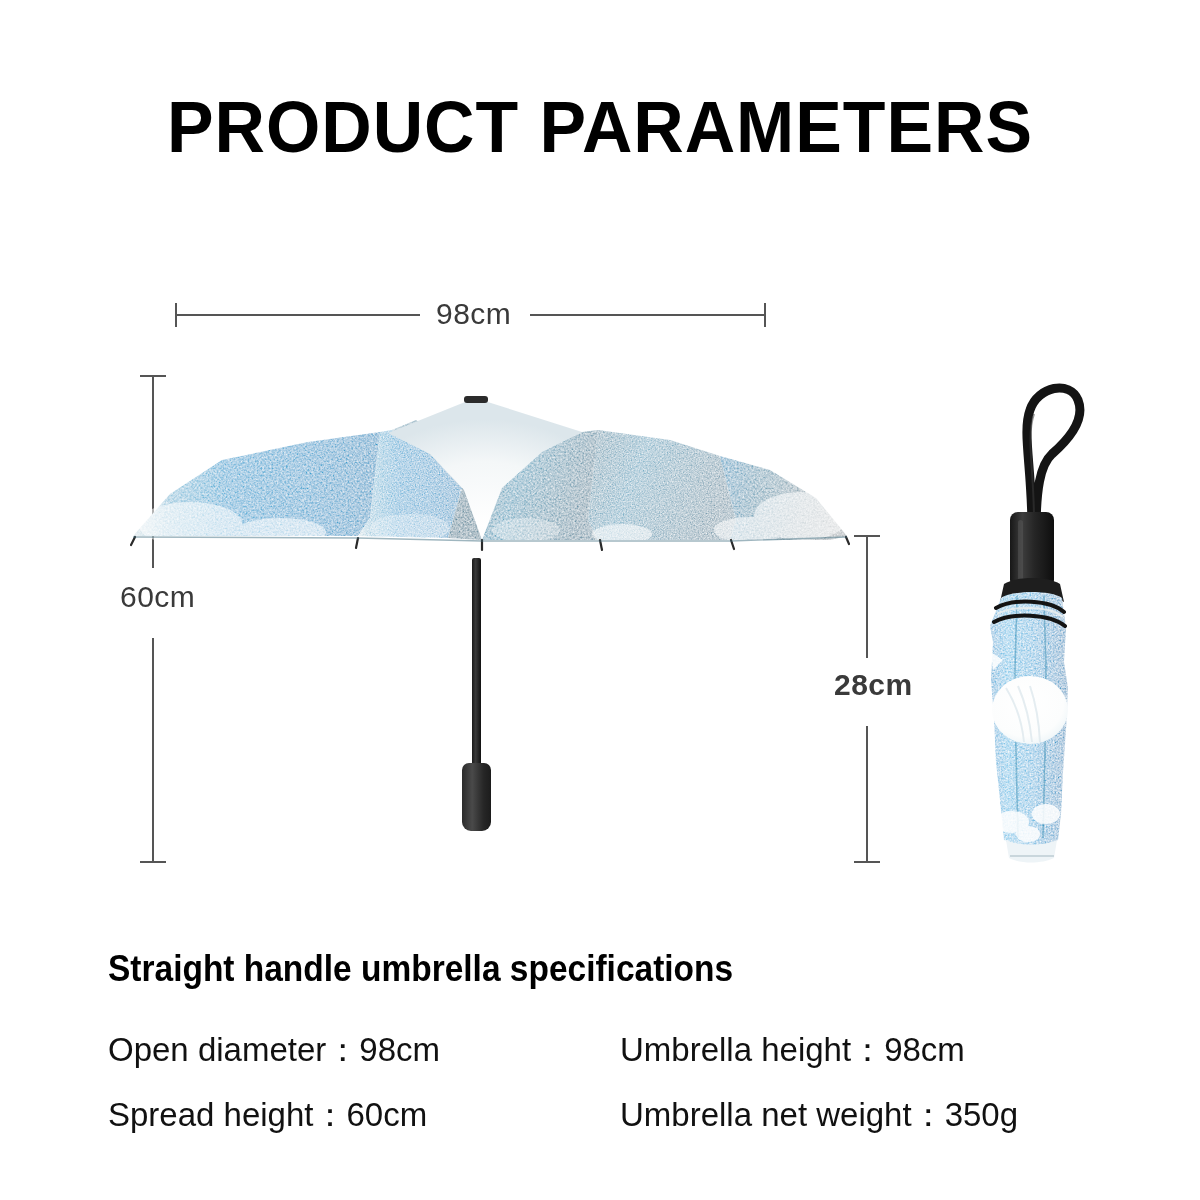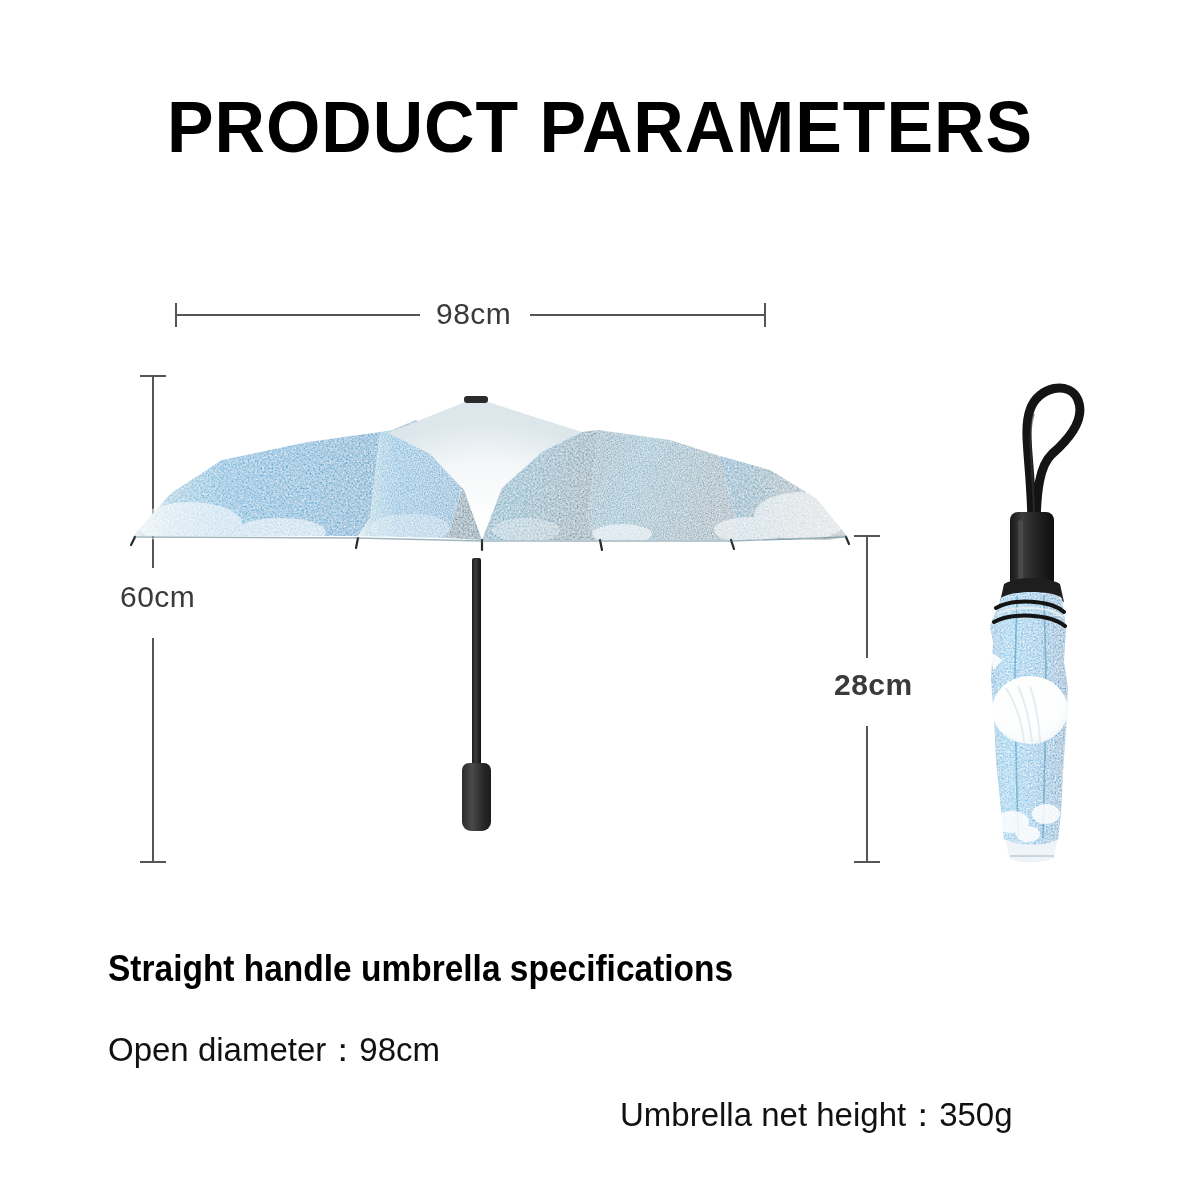--- a/index.html
+++ b/index.html
@@ -381,17 +381,23 @@
       <path d="M46,470 C58,476 84,476 97,470 L94,488 C82,494 60,494 49,488 Z" fill="#EEF4F7"></path>
       <path d="M50,486 L94,486" stroke="#c9d6dc" stroke-width="2"></path>
     </svg>
   </div>
 
   <div id="spec-heading">Straight handle umbrella specifications</div>
 
   <div class="spec-row spec-col-left spec-r1">
     <span>Open diameter：</span><span>98cm</span>
   </div>
+  <div class="spec-row spec-col-left spec-r2">
+    <span>Spread height：</span><span>60cm</span>
+  </div>
+  <div class="spec-row spec-col-right spec-r1">
+    <span>Umbrella height：</span><span>98cm</span>
+  </div>
   <div class="spec-row spec-col-right spec-r2">
-    <span>Umbrella net height：</span><span>350g</span>
+    <span>Umbrella net weight：</span><span>350g</span>
   </div>
 
 </div>
 
 </body></html>

